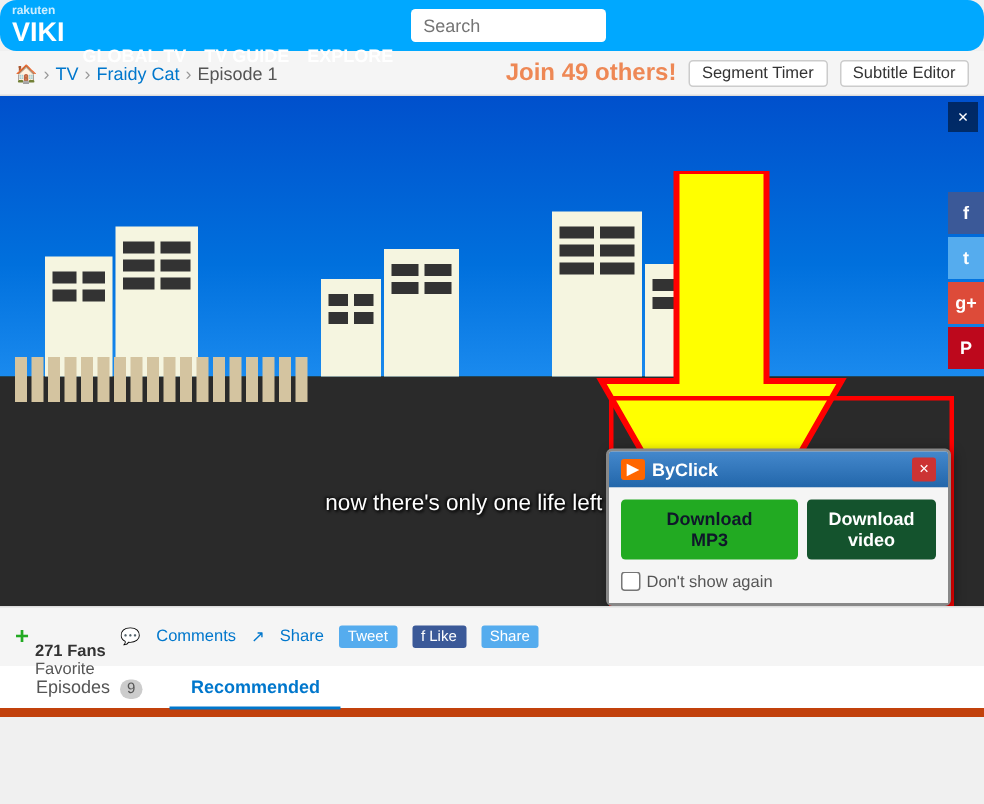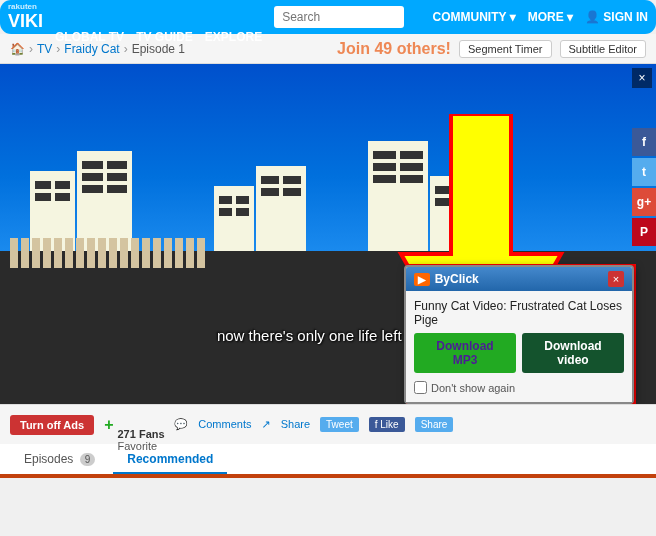--- a/index.html
+++ b/index.html
@@ -265,23 +265,23 @@
       margin-bottom: 8px;
       font-size: 12px;
     }
     .byclick-buttons {
       display: flex;
       gap: 6px;
       margin-bottom: 8px;
     }
     .btn-mp3 {
       background: #22aa22;
-      color: #4c1d95;
-      border: none;
-      padding: 6px 12px;
+      color: #0f172a;
+      border: none;
+      padding: 6px 28px;
       cursor: pointer;
       font-size: 12px;
       font-weight: bold;
       border-radius: 3px;
       flex: 1;
     }
     .btn-video {
       background: #14532d;
       color: white;
       border: none;
@@ -355,21 +355,21 @@
       border: none;
       padding: 2px 6px;
       font-size: 10px;
       cursor: pointer;
       border-radius: 2px;
     }
 
     
     .tabs-bar {
       background: #fff;
-      border-bottom: 4px solid #c2410c;
+      border-bottom: 6px solid #c2410c;
       height: 34px;
       display: flex;
       align-items: center;
       padding: 0 10px;
       gap: 4px;
     }
     .tab {
       padding: 6px 14px;
       font-size: 12px;
       color: #555;
@@ -435,28 +435,20 @@
   <div class="viki-logo">
     <span>rakuten</span>
     VIKI
   </div>
   <div class="nav-links">
     <a>GLOBAL TV</a>
     <a>TV GUIDE</a>
     <a>EXPLORE</a>
   </div>
   <input class="search-bar" type="text" placeholder="Search" style="">
-  <div class="nav-right">
-    <a>COMMUNITY ▾</a>
-    <a>MORE ▾</a>
-    <a>
-      <span>👤</span>
-      <span>SIGN IN</span>
-    </a>
-  </div>
 </div>
 
 <div class="breadcrumb-bar">
   <span>🏠</span>
   <span class="sep">›</span>
   <a>TV</a>
   <span class="sep">›</span>
   <a>Fraidy Cat</a>
   <span class="sep">›</span>
   <span>Episode 1</span>
@@ -561,42 +553,40 @@
 
   <div class="byclick-popup">
     <div class="byclick-header">
       <div style="display:flex;align-items:center;">
         <span class="logo-icon">▶</span>
         <span>ByClick</span>
       </div>
       <button class="byclick-close">×</button>
     </div>
     <div class="byclick-body">
-      <div class="byclick-title">Funny Cat Video: Frustrated Cat Loses Pige</div>
       <div class="byclick-buttons">
         <button class="btn-mp3">Download MP3</button>
         <button class="btn-video">Download video</button>
       </div>
       <div class="byclick-dontshow">
         <input type="checkbox" style="">
         <span>Don't show again</span>
       </div>
     </div>
   </div>
 
   <div class="social-sidebar">
     <div class="social-btn social-fb">f</div>
     <div class="social-btn social-tw">t</div>
     <div class="social-btn social-gp">g+</div>
     <div class="social-btn social-pi">P</div>
   </div>
 </div>
 
 <div class="bottom-bar">
-  <button class="btn-turnoff-ads">Turn off Ads</button>
   <div class="fans-block">
     <span class="fans-plus">+</span>
     <div>
       <div class="fans-count">271 Fans</div>
       <div>Favorite</div>
     </div>
   </div>
   <div class="action-links">
     <span>💬</span>
     <span>Comments</span>

